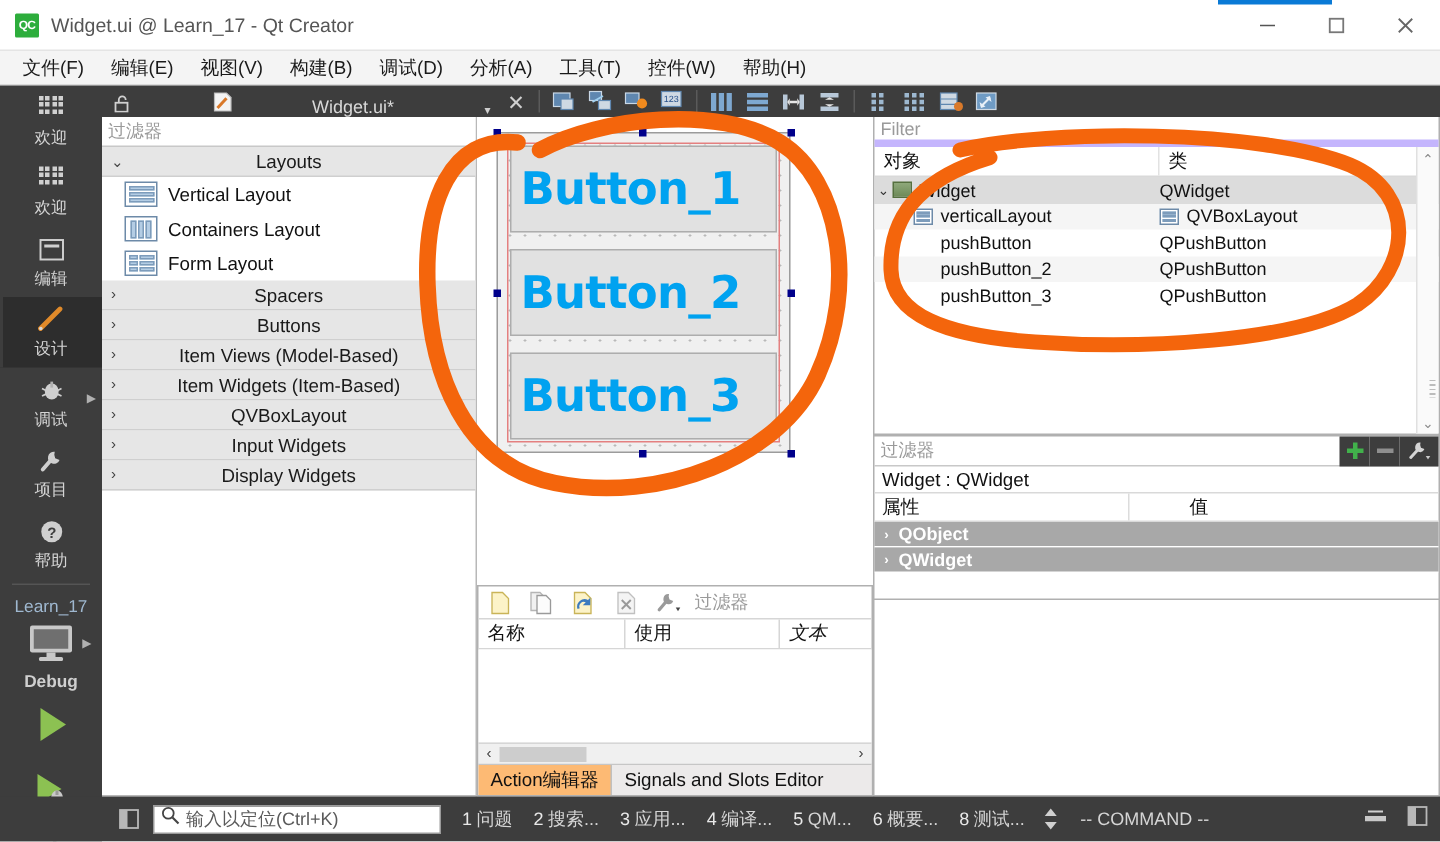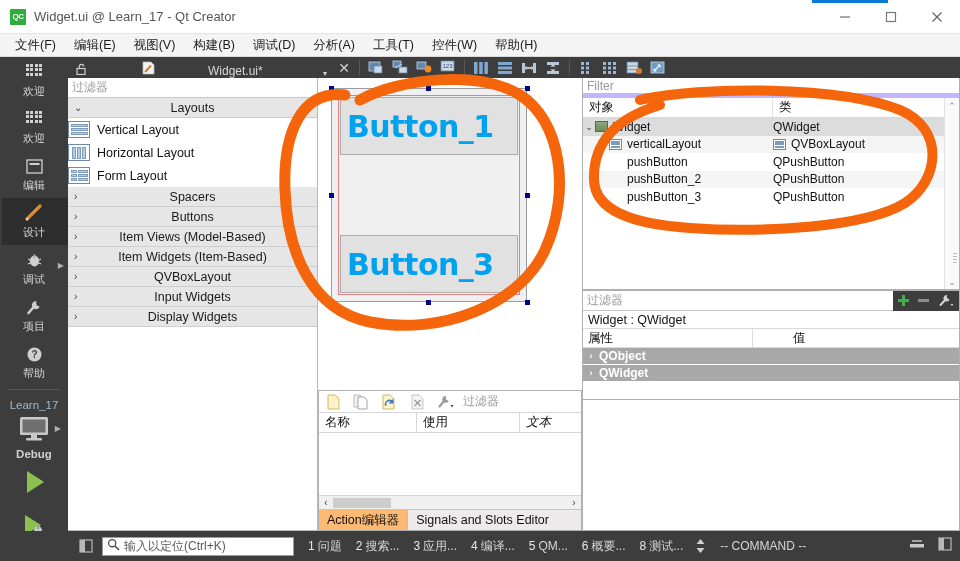--- a/index.html
+++ b/index.html
@@ -82,21 +82,21 @@
     padding-left: 4px; background: #fff;
   }
   .filter-row span { font-size: 12px; color: #9a9a9a; }
   .wb-cat {
     height: 20px; display: flex; align-items: center; justify-content: center;
     background: #e6e6e6; border-bottom: 1px solid #cfcfcf; font-size: 12.5px;
     color: #1a1a1a; position: relative;
   }
   .wb-cat .chev { position: absolute; left: 6px; font-size: 10px; color: #444; }
   .wb-item {
-    height: 23px; display: flex; align-items: center; padding-left: 0;
+    height: 23px; display: flex; align-items: center; padding-left: 15px;
     font-size: 12.5px; color: #111;
   }
   .wb-item .ico { width: 22px; height: 17px; margin-right: 7px; flex: none; }
   .lay-v { background:#fff; border:1px solid #6d8aa8; display:flex; flex-direction:column;
            justify-content:space-evenly; padding:1.5px; }
   .lay-v i { display:block; height:3px; background:#b4cde4; border:1px solid #7d9cbb; }
   .lay-h { background:#fff; border:1px solid #6d8aa8; display:flex; justify-content:space-evenly; padding:1.5px; }
   .lay-h i { display:block; width:4px; background:#b4cde4; border:1px solid #7d9cbb; }
   .lay-g { background:#fff; border:1px solid #6d8aa8; display:grid;
            grid-template-columns:repeat(3,1fr); grid-template-rows:repeat(3,1fr); gap:1px; padding:1.5px; }
@@ -548,21 +548,21 @@
           <i></i>
         </span>
       <span>Vertical Layout</span>
     </div>
     <div class="wb-item">
       <span class="ico lay-h">
           <i></i>
           <i></i>
           <i></i>
         </span>
-      <span>Horizontal Layout</span>
+      <span>Containers Layout</span>
     </div>
     <div class="wb-item">
       <span class="ico lay-f">
           <i></i>
           <i></i>
           <i></i>
           <i></i>
           <i></i>
           <i></i>
         </span>
@@ -597,20 +597,21 @@
       <span class="chev">›</span>
       <span>Display Widgets</span>
     </div>
   </div>
 
   <div class="formarea">
     <div class="form-widget">
       <div class="form-layout-box"></div>
       <div class="btn-stack">
         <div class="form-btn">Button_1</div>
+        <div class="form-btn">Button_2</div>
         <div class="form-btn">Button_3</div>
       </div>
     </div>
 
     <div class="handle" style="left:11px;  top:8px;"></div>
     <div class="handle" style="left:108px; top:8px;"></div>
     <div class="handle" style="left:207px; top:8px;"></div>
     <div class="handle" style="left:11px;  top:115px;"></div>
     <div class="handle" style="left:207px; top:115px;"></div>
     <div class="handle" style="left:11px;  top:222px;"></div>

